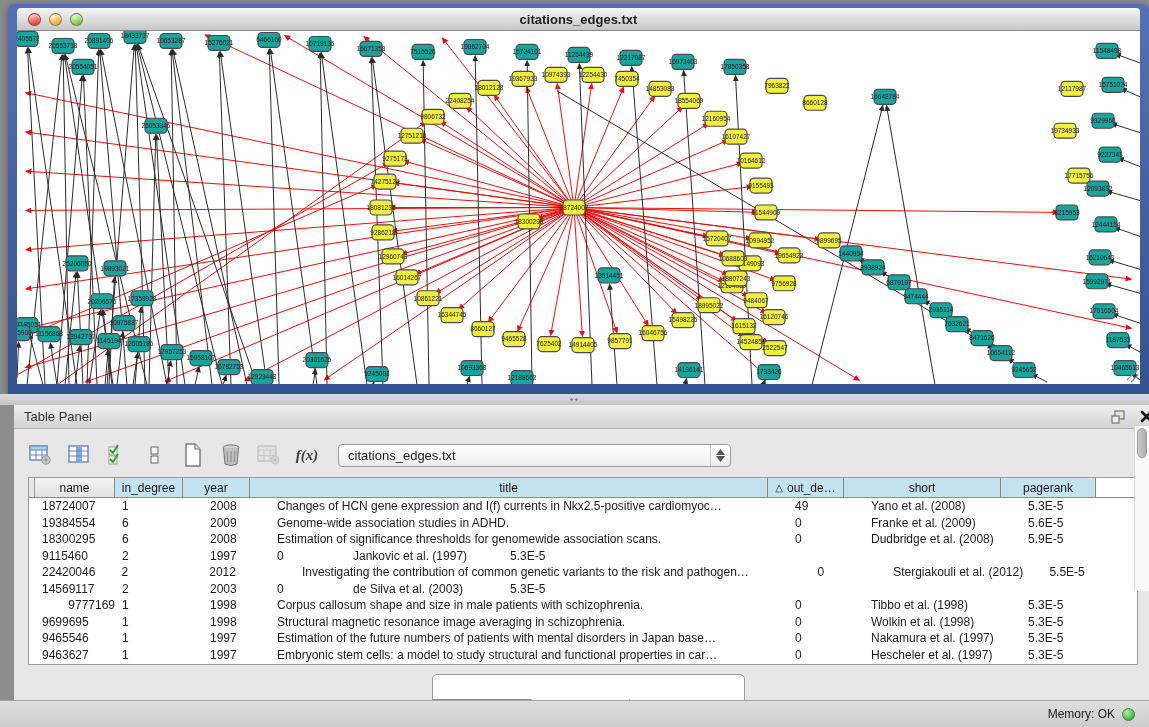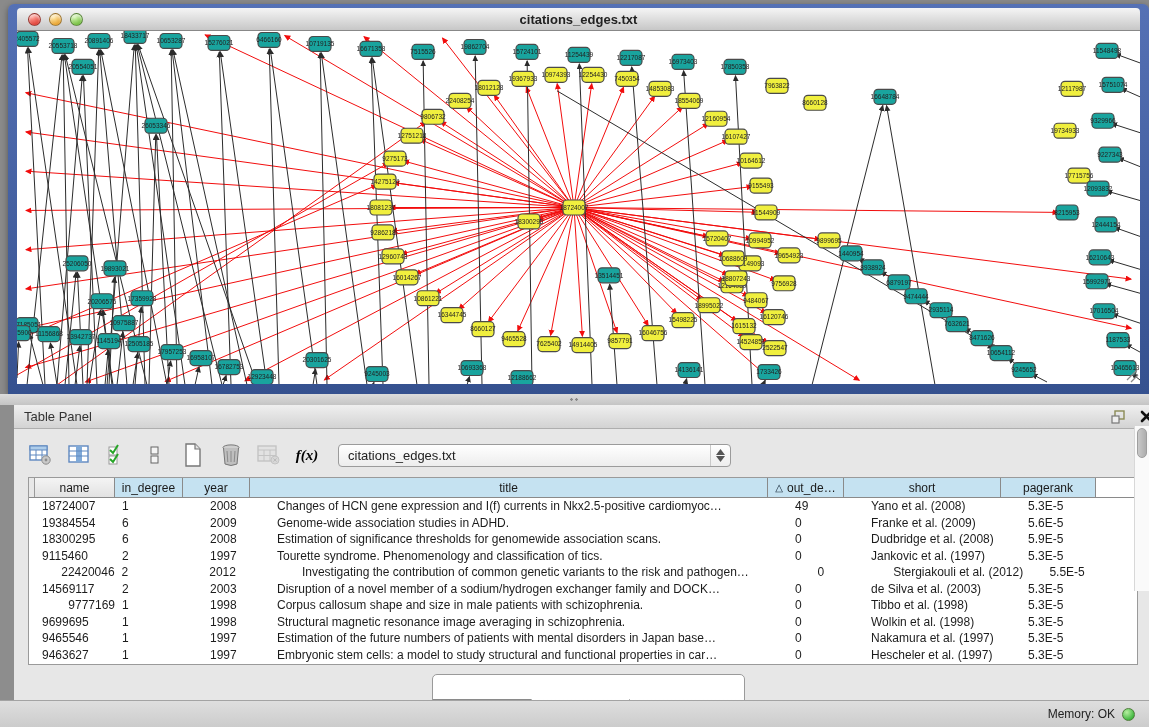--- a/index.html
+++ b/index.html
@@ -32,21 +32,21 @@
   .table-panel { position:absolute; left:14px; top:405px; width:1149px; height:295px; background:#e7e7e7; }
   .tp-header { height:24px; background:linear-gradient(#efefef,#d3d3d3); border-bottom:1px solid #aeaeae;
     display:flex; align-items:center; padding:0 10px; }
   .tp-header .tp-title { font-size:13px; color:#333; }
   .tp-header .spacer { flex:1; }
   .tp-header .hd-icon { margin-left:14px; cursor:pointer; display:flex; align-items:center; }
 
   .toolbar { display:flex; align-items:center; padding:14px 0 8px 14px; gap:12px; }
   .tool { width:26px; height:24px; display:flex; align-items:center; justify-content:center; cursor:pointer; }
   .tool.disabled { opacity:.45; cursor:default; }
-  .fx { font-family:"Liberation Serif", serif; font-style:italic; font-weight:bold; font-size:15px; color:#000000; }
+  .fx { font-family:"Liberation Serif", serif; font-style:italic; font-weight:bold; font-size:15px; color:#404040; }
   .combo { width:393px; height:23px; margin-left:6px; background:linear-gradient(#ffffff,#ededed);
     border:1px solid #9b9b9b; border-radius:4px; display:flex; align-items:center; cursor:pointer; }
   .combo .combo-text { flex:1; font-size:13px; color:#222; padding-left:9px; }
   .combo .stepper { width:20px; border-left:1px solid #c9c9c9; align-self:stretch;
     display:flex; flex-direction:column; align-items:center; justify-content:center; gap:1px; }
 
   .table-wrap { position:relative; margin:2px 12px 0 14px; width:1110px; height:188px;
     border:1px solid #9a9a9a; background:#fff; overflow:hidden; display:flex; flex-direction:column; }
   .thead { display:flex; height:20px; border-bottom:1px solid #8a8a8a; }
   .th { background:#c5e2f1; border-right:1px solid #8a8a8a; font-size:12px; color:#1a1a1a;
@@ -635,41 +635,39 @@
           <div class="td" style="width: 518px;">Estimation of significance thresholds for genomewide association scans.</div>
           <div class="td" style="width: 76px;">0</div>
           <div class="td" style="width: 157px;">Dudbridge et al. (2008)</div>
           <div class="td" style="width: 95px;">5.9E-5</div>
         </div>
         <div class="tr">
           <div class="td" style="width: 6px; padding: 0px;"></div>
           <div class="td" style="width: 80px;">9115460</div>
           <div class="td" style="width: 88px;">2</div>
           <div class="td" style="width: 67px;">1997</div>
-          <div class="td" style="width: 518px;">Tourette syndrome. Phenomenology and classification of tics.</div>
           <div class="td" style="width: 76px;">0</div>
           <div class="td" style="width: 157px;">Jankovic et al. (1997)</div>
           <div class="td" style="width: 95px;">5.3E-5</div>
         </div>
         <div class="tr">
           <div class="td" style="width: 6px; padding: 0px;"></div>
-          <div class="td" style="width: 80px; text-align: right;">22420046</div>
+          <div class="td" style="width: 80px;">22420046</div>
           <div class="td" style="width: 88px;">2</div>
           <div class="td" style="width: 67px;">2012</div>
           <div class="td" style="width: 518px; margin-left: 26px;">Investigating the contribution of common genetic variants to the risk and pathogen…</div>
           <div class="td" style="width: 76px;">0</div>
           <div class="td" style="width: 157px;">Stergiakouli et al. (2012)</div>
           <div class="td" style="width: 95px;">5.5E-5</div>
         </div>
         <div class="tr">
           <div class="td" style="width: 6px; padding: 0px;"></div>
           <div class="td" style="width: 80px;">14569117</div>
           <div class="td" style="width: 88px;">2</div>
           <div class="td" style="width: 67px;">2003</div>
-          <div class="td" style="width: 518px;">Disruption of a novel member of a sodium/hydrogen exchanger family and DOCK…</div>
           <div class="td" style="width: 76px;">0</div>
           <div class="td" style="width: 157px;">de Silva et al. (2003)</div>
           <div class="td" style="width: 95px;">5.3E-5</div>
         </div>
         <div class="tr">
           <div class="td" style="width: 6px; padding: 0px;"></div>
           <div class="td" style="width: 80px; text-align: right;">9777169</div>
           <div class="td" style="width: 88px;">1</div>
           <div class="td" style="width: 67px;">1998</div>
           <div class="td" style="width: 518px;">Corpus callosum shape and size in male patients with schizophrenia.</div>

